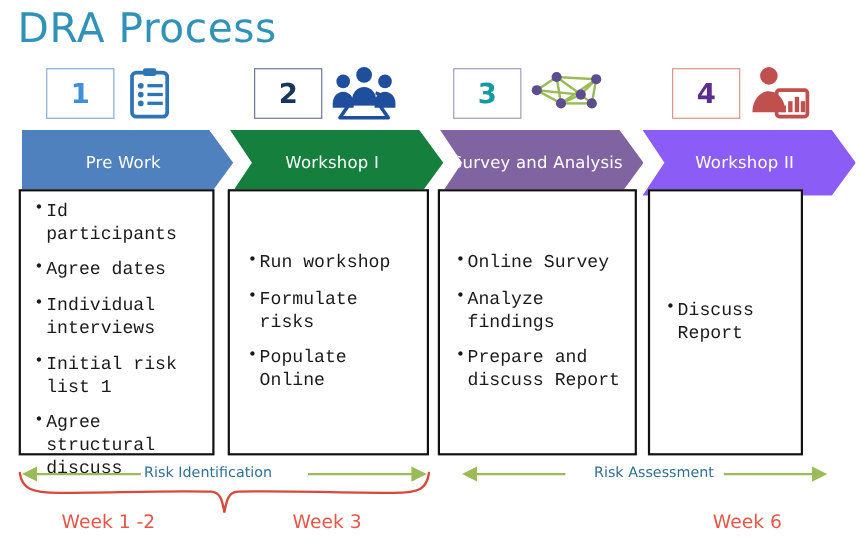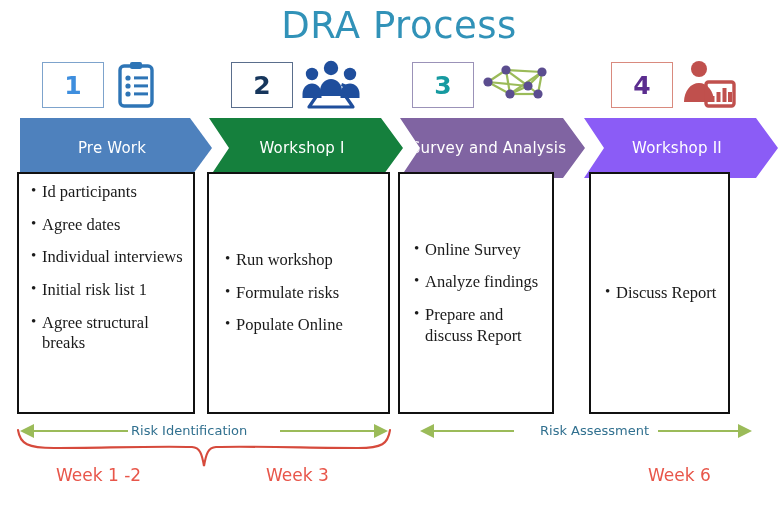--- a/index.html
+++ b/index.html
@@ -8,21 +8,21 @@
     background: #ffffff;
     font-family: "Liberation Sans", sans-serif;
     overflow: hidden;
   }
   #stage { position: relative; width: 782px; height: 505px; background: #fff; }
 
   
   .title {
     position: absolute;
     left: 0; top: 4px; width: 782px;
-    text-align: center;
+    text-align: left;
     font-size: 37px;
     font-weight: 400;
     letter-spacing: 0.5px;
     color: #3192b8;
     font-family: "DejaVu Sans", sans-serif;
     padding-left: 16px;
   }
   .numbox {
     position: absolute; top: 0;
     width: 62px; height: 46px;
@@ -78,21 +78,21 @@
     justify-content: center;
   }
   .cbox ul { list-style: none; }
   .cbox li {
     position: relative;
     font-size: 16.5px;
     line-height: 1.25;
     color: #1a1a1a;
     margin: 0 0 12px 0;
     padding-left: 11px;
-    font-family: Liberation Serif, serif;
+    font-family: Liberation Mono, monospace;
   }
   .cbox li:last-child { margin-bottom: 0; }
   .cbox li::before {
     content: "\2022";
     position: absolute; left: 0; top: -1px;
     font-size: 15px;
   }
   .cbox.b1 ul { padding: 0 6px 0 12px; justify-content: flex-start; }
   .cbox.b1 { justify-content: flex-start; padding-top: 8px; }
   .cbox.b2 ul { padding: 0 9px 0 16px; }
@@ -141,21 +141,21 @@
   </div>
   <div class="chev c1" style="left:20px; width:192px;">
     <span>Pre Work</span>
   </div>
   <div class="cbox b1" style="left:17px; width:178px;">
     <ul>
       <li>Id participants</li>
       <li>Agree dates</li>
       <li>Individual interviews</li>
       <li>Initial risk list 1</li>
-      <li>Agree structural breaks</li>
+      <li>Agree structural discuss</li>
     </ul>
   </div>
 
   <div class="numbox n2" style="left:231px; top:62px;">
     <span>2</span>
   </div>
   <div class="stepicon" style="left:299px; top:58px;">
     <svg width="64" height="52" viewBox="0 0 64 52">
       <circle cx="13" cy="16" r="6.2" fill="#1f4e9c"></circle>
       <path d="M3.5 36c0-6 4.2-10.5 9.5-10.5S22.5 30 22.5 36v4h-19z" fill="#1f4e9c"></path>
@@ -203,21 +203,21 @@
         <circle cx="30" cy="34" r="4.6"></circle>
         <circle cx="48" cy="26" r="4.6"></circle>
         <circle cx="62" cy="12" r="4.6"></circle>
         <circle cx="58" cy="34" r="4.6"></circle>
       </g>
     </svg>
   </div>
   <div class="chev c3 notch" style="left:400px; width:185px;">
     <span>Survey and Analysis</span>
   </div>
-  <div class="cbox b3" style="left:398px; width:156px;">
+  <div class="cbox b3" style="left:398px; width:181px;">
     <ul>
       <li>Online Survey</li>
       <li>Analyze findings</li>
       <li>Prepare and discuss Report</li>
     </ul>
   </div>
 
   <div class="numbox n4" style="left:611px; top:62px;">
     <span>4</span>
   </div>

